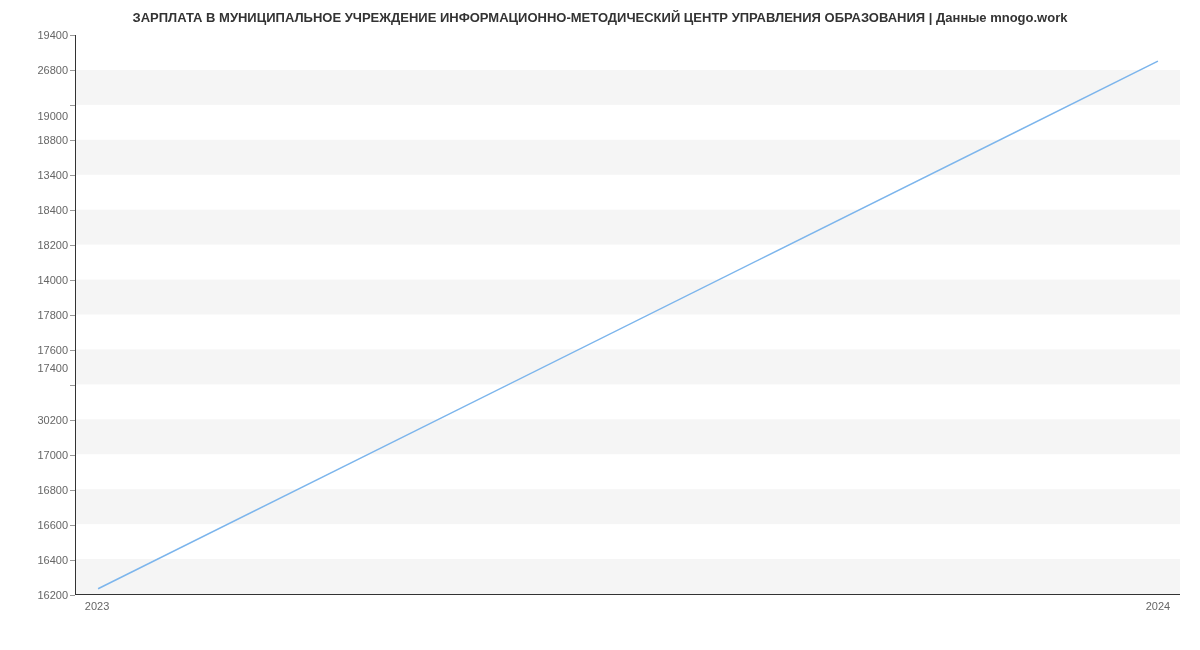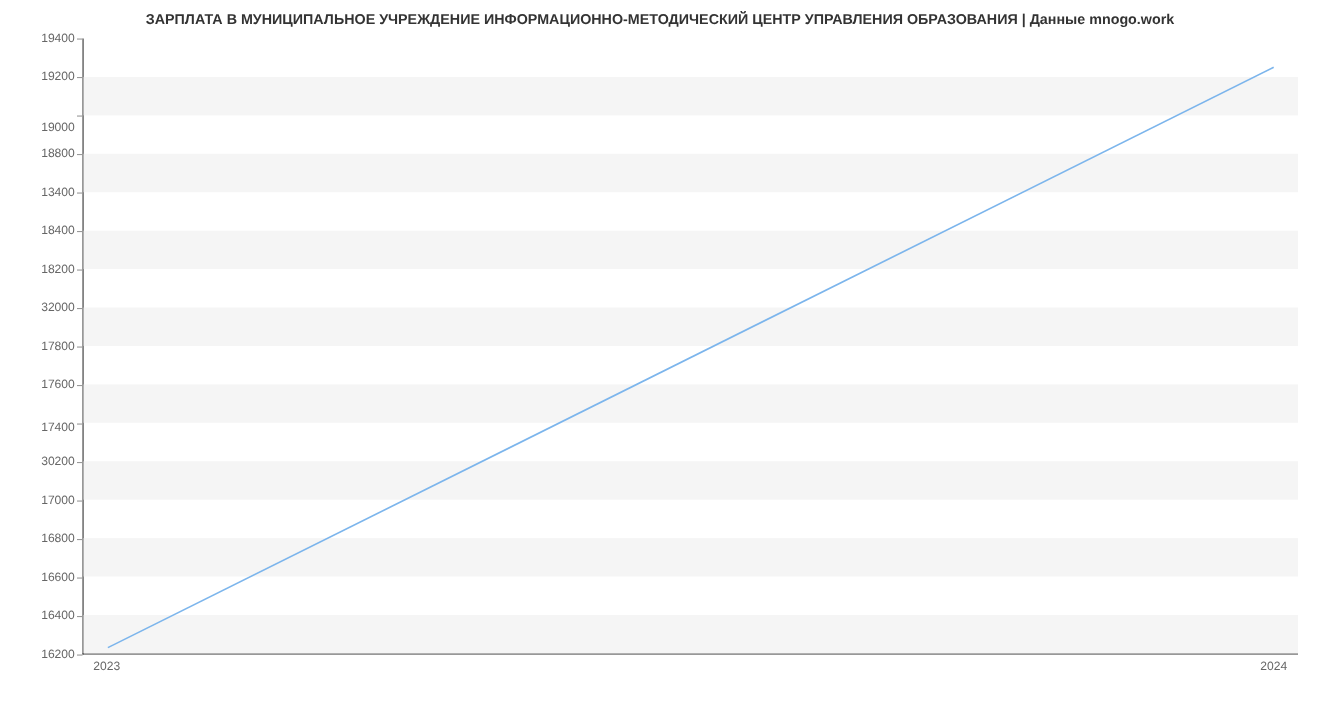--- a/index.html
+++ b/index.html
@@ -99,39 +99,39 @@
       <div class="y-tick-label" style="top: 560px;">16400</div>
       <div class="y-tick-mark" style="left: 70px; top: 560px; position: absolute; width: 5px; height: 1px; background: rgb(153, 153, 153);"></div>
       <div class="y-tick-label" style="top: 525px;">16600</div>
       <div class="y-tick-mark" style="left: 70px; top: 525px; position: absolute; width: 5px; height: 1px; background: rgb(153, 153, 153);"></div>
       <div class="y-tick-label" style="top: 490px;">16800</div>
       <div class="y-tick-mark" style="left: 70px; top: 490px; position: absolute; width: 5px; height: 1px; background: rgb(153, 153, 153);"></div>
       <div class="y-tick-label" style="top: 455px;">17000</div>
       <div class="y-tick-mark" style="left: 70px; top: 455px; position: absolute; width: 5px; height: 1px; background: rgb(153, 153, 153);"></div>
       <div class="y-tick-label" style="top: 420px;">30200</div>
       <div class="y-tick-mark" style="left: 70px; top: 420px; position: absolute; width: 5px; height: 1px; background: rgb(153, 153, 153);"></div>
-      <div class="y-tick-label" style="top: 389px; text-align: right;">17400</div>
+      <div class="y-tick-label" style="top: 368px; text-align: right;">17400</div>
       <div class="y-tick-mark" style="left: 70px; top: 385px; position: absolute; width: 5px; height: 1px; background: rgb(153, 153, 153);"></div>
       <div class="y-tick-label" style="top: 350px;">17600</div>
       <div class="y-tick-mark" style="left: 70px; top: 350px; position: absolute; width: 5px; height: 1px; background: rgb(153, 153, 153);"></div>
       <div class="y-tick-label" style="top: 315px;">17800</div>
       <div class="y-tick-mark" style="left: 70px; top: 315px; position: absolute; width: 5px; height: 1px; background: rgb(153, 153, 153);"></div>
-      <div class="y-tick-label" style="top: 280px;">32000</div>
+      <div class="y-tick-label" style="top: 280px;">14000</div>
       <div class="y-tick-mark" style="left: 70px; top: 280px; position: absolute; width: 5px; height: 1px; background: rgb(153, 153, 153);"></div>
       <div class="y-tick-label" style="top: 245px;">18200</div>
       <div class="y-tick-mark" style="left: 70px; top: 245px; position: absolute; width: 5px; height: 1px; background: rgb(153, 153, 153);"></div>
       <div class="y-tick-label" style="top: 210px;">18400</div>
       <div class="y-tick-mark" style="left: 70px; top: 210px; position: absolute; width: 5px; height: 1px; background: rgb(153, 153, 153);"></div>
       <div class="y-tick-label" style="top: 175px;">13400</div>
       <div class="y-tick-mark" style="left: 70px; top: 175px; position: absolute; width: 5px; height: 1px; background: rgb(153, 153, 153);"></div>
       <div class="y-tick-label" style="top: 140px;">18800</div>
       <div class="y-tick-mark" style="left: 70px; top: 140px; position: absolute; width: 5px; height: 1px; background: rgb(153, 153, 153);"></div>
       <div class="y-tick-label" style="top: 116px;">19000</div>
       <div class="y-tick-mark" style="left: 70px; top: 105px; position: absolute; width: 5px; height: 1px; background: rgb(153, 153, 153);"></div>
-      <div class="y-tick-label" style="top: 70px;">19200</div>
+      <div class="y-tick-label" style="top: 70px;">26800</div>
       <div class="y-tick-mark" style="left: 70px; top: 70px; position: absolute; width: 5px; height: 1px; background: rgb(153, 153, 153);"></div>
       <div class="y-tick-label" style="top: 35px;">19400</div>
       <div class="y-tick-mark" style="left: 70px; top: 35px; position: absolute; width: 5px; height: 1px; background: rgb(153, 153, 153);"></div>
     </div>
   <div id="x-labels-container">
       <div class="x-tick-label" style="left: 97.1px;">2023</div>
       <div class="x-tick-label" style="left: 1157.9px;">2024</div>
     </div>
 </div>
 

